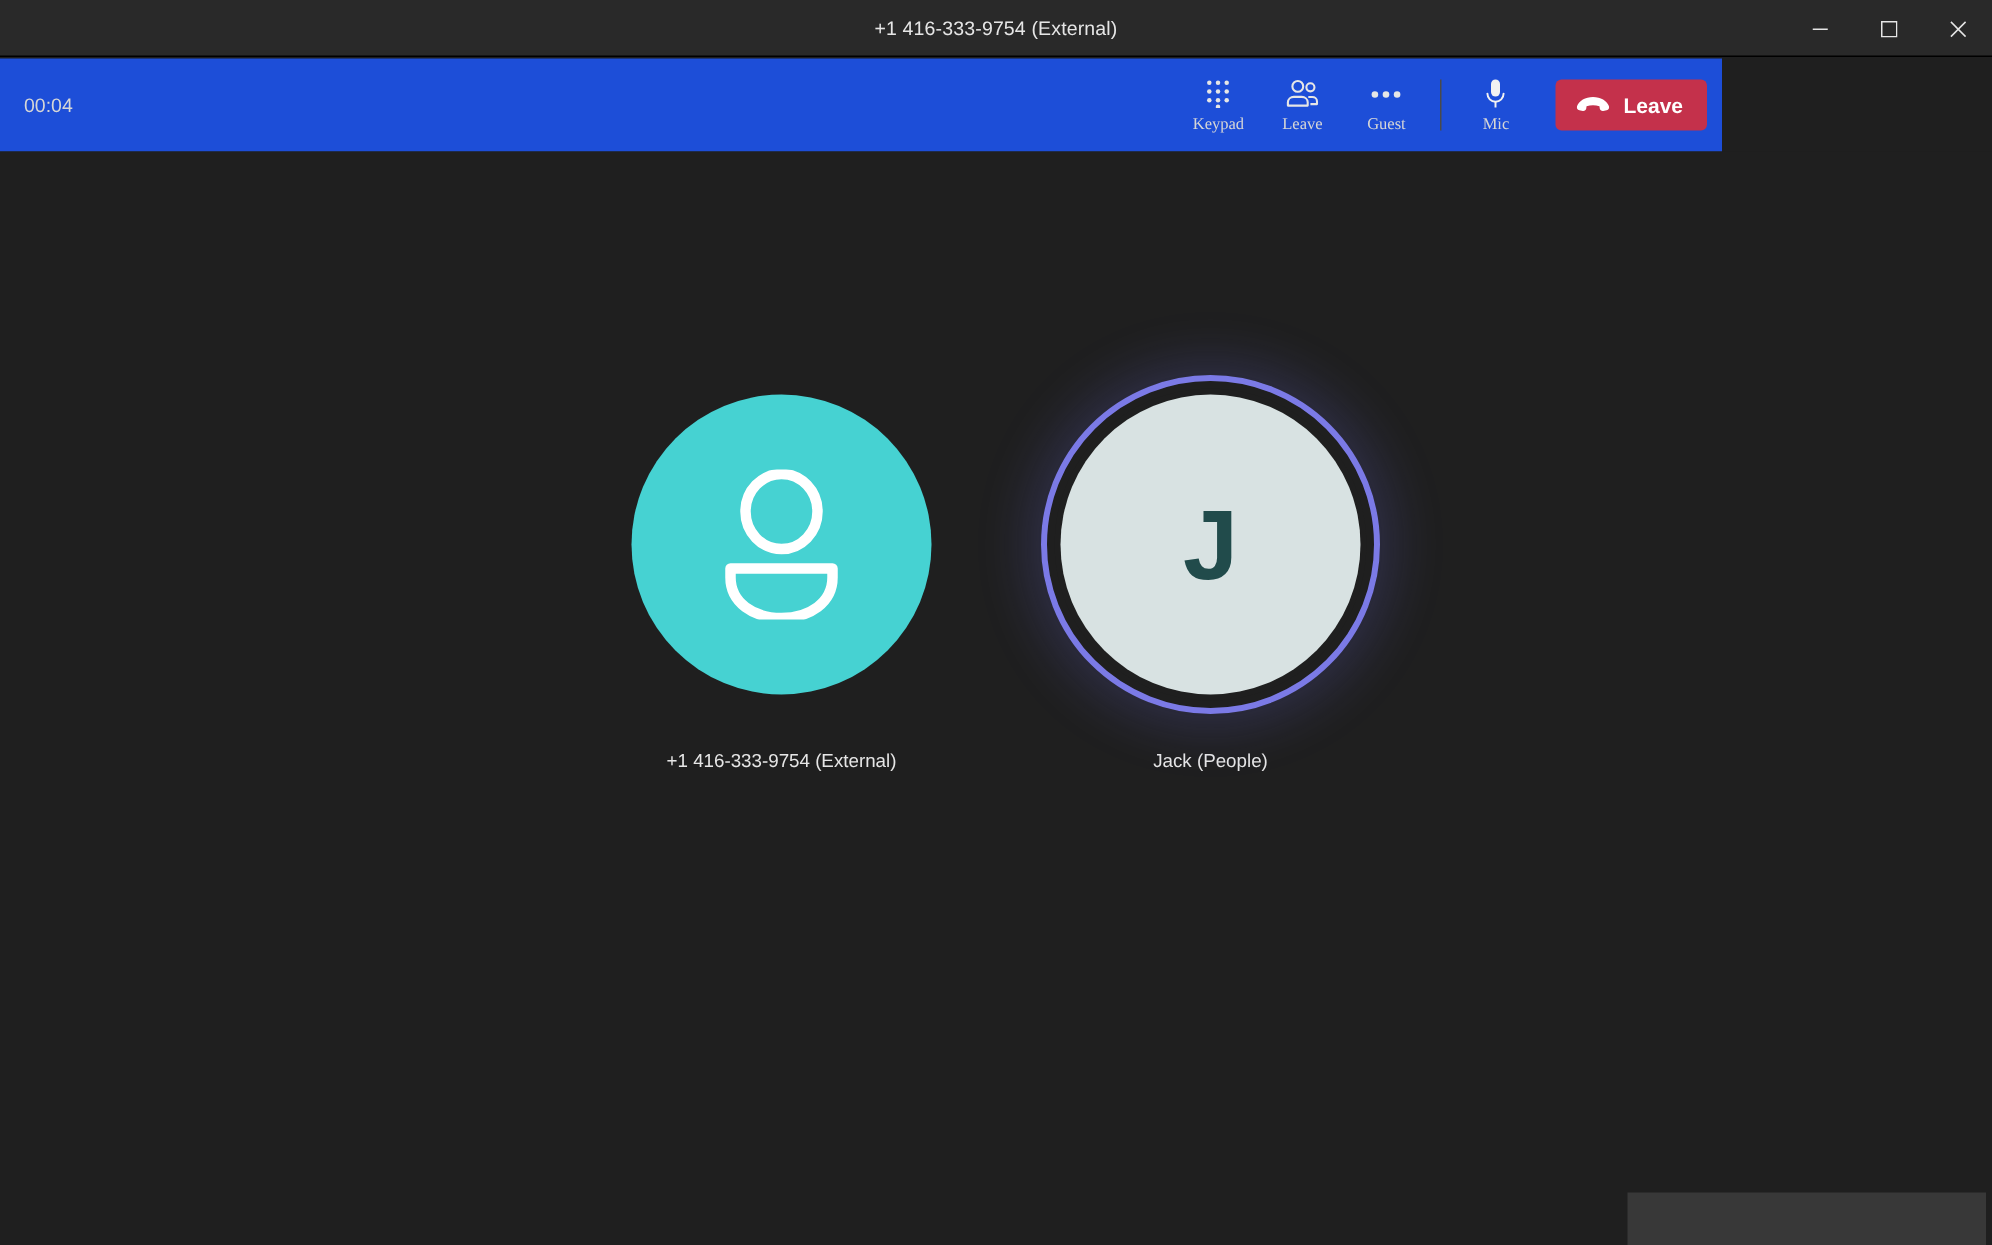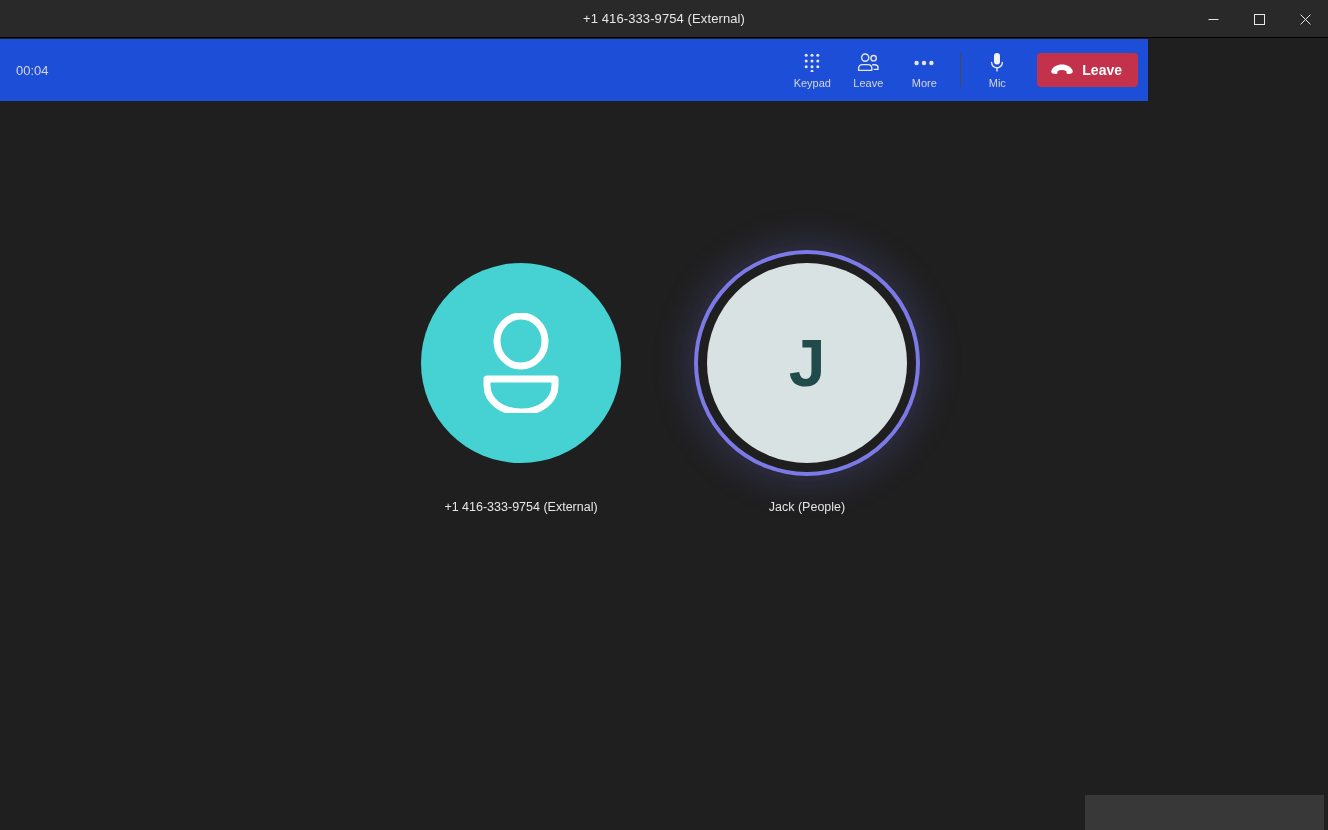--- a/index.html
+++ b/index.html
@@ -41,21 +41,21 @@
     position:absolute; left:16px; top:50%; transform:translateY(-50%);
     font-size:13px; color:#d6d6d6;
   }
   .tool-group {
     position:absolute; right:0; top:0; height:62px;
     display:flex; align-items:center; padding-right:10px;
   }
   .tool-item {
     width:56px; height:54px;
     display:flex; flex-direction:column; align-items:center; justify-content:center;
-    gap:3px; border-radius:4px; cursor:default;
+    gap:3px; border-radius:4px; cursor:default;font-family:Liberation Serif, serif;
   }
   .tool-icon { height:22px; display:flex; align-items:center; justify-content:center; }
   .tool-label { font-size:11px; color:#d6d6d6; line-height:12px; }
   .tool-sep {
     width:1px; height:34px; background:#4a4a4a; margin:0 8px;
   }
   .leave-btn {
     display:flex; align-items:center; gap:9px;
     background:#c4314b; color:#fff;
     height:34px; padding:0 16px 0 14px;
@@ -176,21 +176,21 @@
       </div>
 
       <div class="tool-item">
         <span class="tool-icon">
           <svg width="20" height="6" viewBox="0 0 20 6" fill="#e6e6e6">
             <circle cx="2.6" cy="3" r="2.2"></circle>
               <circle cx="10" cy="3" r="2.2"></circle>
               <circle cx="17.4" cy="3" r="2.2"></circle>
           </svg>
         </span>
-        <span class="tool-label">More</span>
+        <span class="tool-label">Guest</span>
       </div>
 
       <div class="tool-sep"></div>
 
       <div class="tool-item">
         <span class="tool-icon">
           <svg width="16" height="22" viewBox="0 0 16 22">
             <rect x="5" y="1" width="6" height="11.4" rx="3" fill="#f2f2f2"></rect>
             <path d="M2.6 10.4c0 3 2.4 5.4 5.4 5.4s5.4-2.4 5.4-5.4" fill="none" stroke="#f2f2f2" stroke-width="1.3" stroke-linecap="round"></path>
             <line x1="8" y1="15.8" x2="8" y2="19.6" stroke="#f2f2f2" stroke-width="1.3"></line>

